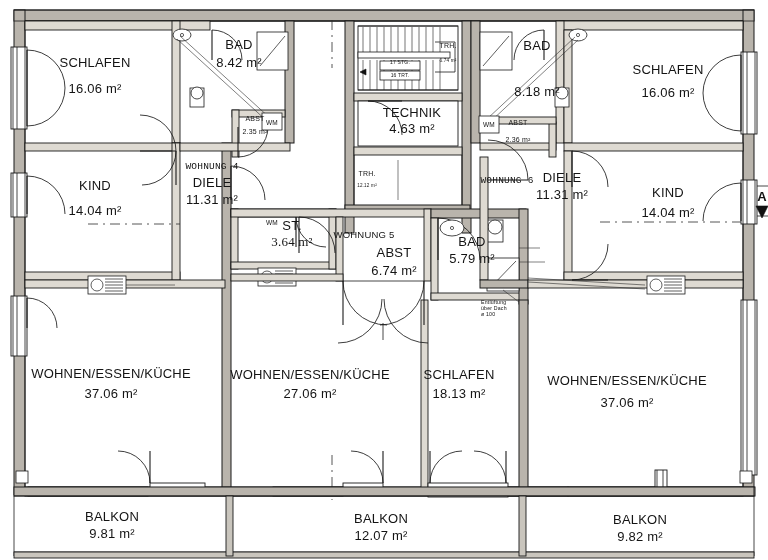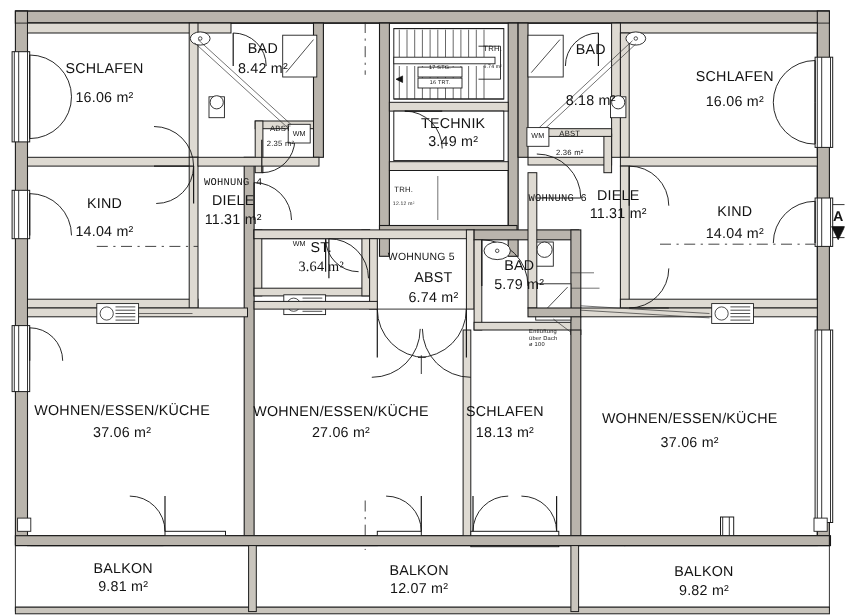--- a/index.html
+++ b/index.html
@@ -399,32 +399,32 @@
     <div class="lbl area" style="left:292px; top:242px;font-family:Liberation Serif, serif;">3.64 m²</div>
     <div class="lbl wm" style="left:272px; top:222px;">WM</div>
 
     <div class="lbl name" style="left:111px; top:373px;">WOHNEN/ESSEN/KÜCHE</div>
     <div class="lbl area" style="left:111px; top:393px;">37.06 m²</div>
 
     <div class="lbl name" style="left:112px; top:516px;">BALKON</div>
     <div class="lbl area" style="left:112px; top:533px;">9.81 m²</div>
 
     <div class="lbl name" style="left:412px; top:112px;">TECHNIK</div>
-    <div class="lbl area" style="left:412px; top:128px;">3.49 m²</div>
+    <div class="lbl area" style="left:412px; top:128px;">4.63 m²</div>
 
     <div class="lbl small" style="left:448px; top:45px;">TRH.</div>
     <div class="lbl micro" style="left:448px; top:60px;">6.74 m²</div>
 
     <div class="lbl micro" style="left:400px; top:62px; font-size:5px;">17 STG.</div>
     <div class="lbl micro" style="left:400px; top:75px; font-size:5px;">16 TRT.</div>
 
     <div class="lbl small" style="left:367px; top:173px;">TRH.</div>
     <div class="lbl micro" style="left:367px; top:185px;">12.12 m²</div>
 
-    <div class="lbl unit" style="left:383px; top:234px;">WOHNUNG 5</div>
+    <div class="lbl unit" style="left:364px; top:234px;">WOHNUNG 5</div>
     <div class="lbl name" style="left:394px; top:252px;">ABST</div>
     <div class="lbl area" style="left:394px; top:270px;">6.74 m²</div>
 
     <div class="lbl name" style="left:472px; top:241px;">BAD</div>
     <div class="lbl area" style="left:472px; top:258px;">5.79 m²</div>
 
     <div class="lbl name" style="left:310px; top:374px;">WOHNEN/ESSEN/KÜCHE</div>
     <div class="lbl area" style="left:310px; top:393px;">27.06 m²</div>
 
     <div class="lbl name" style="left:459px; top:374px;">SCHLAFEN</div>

